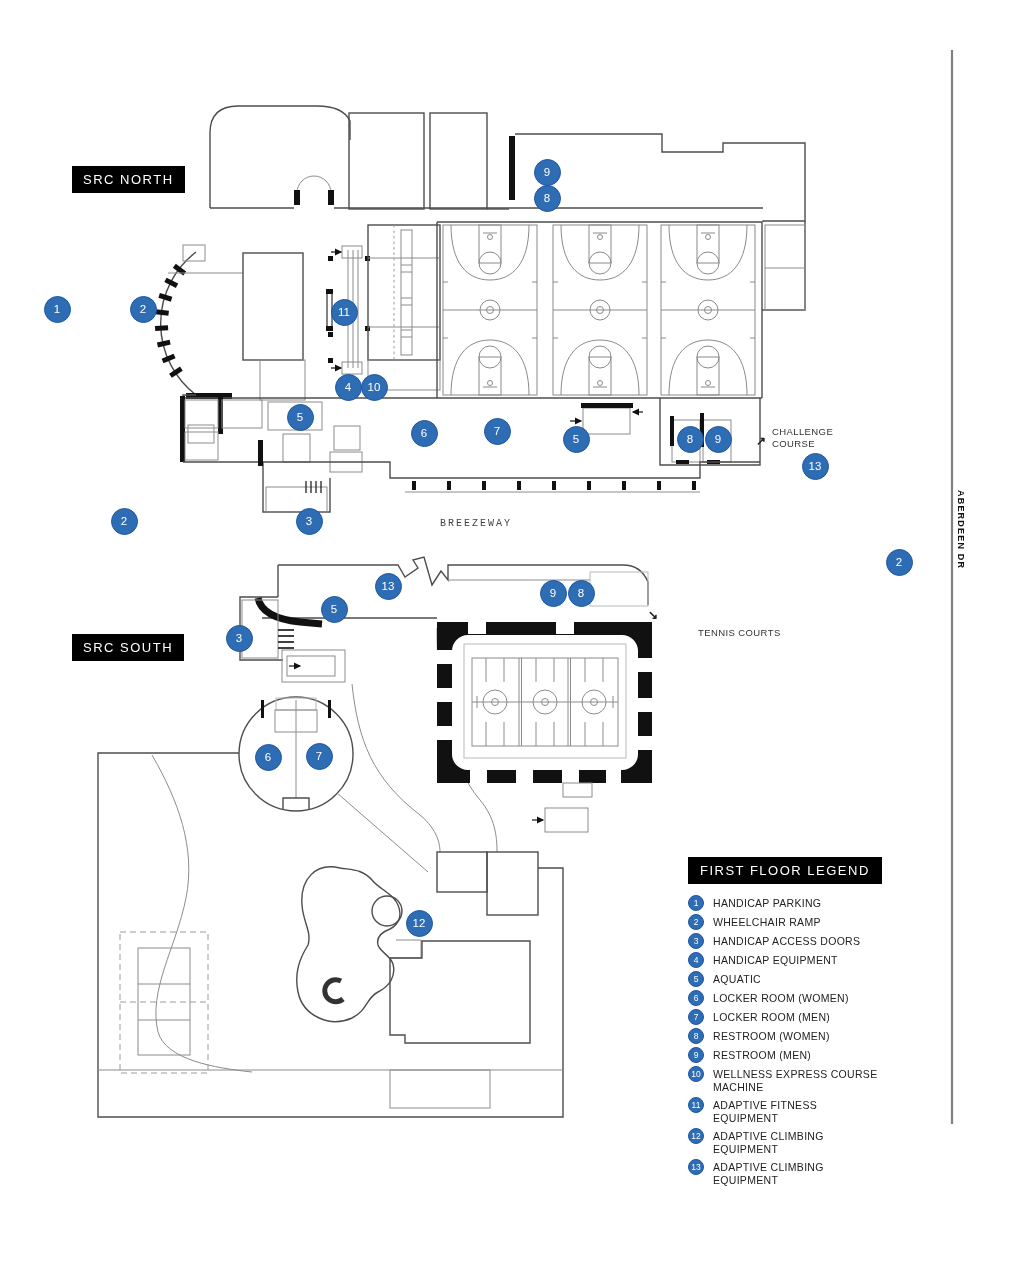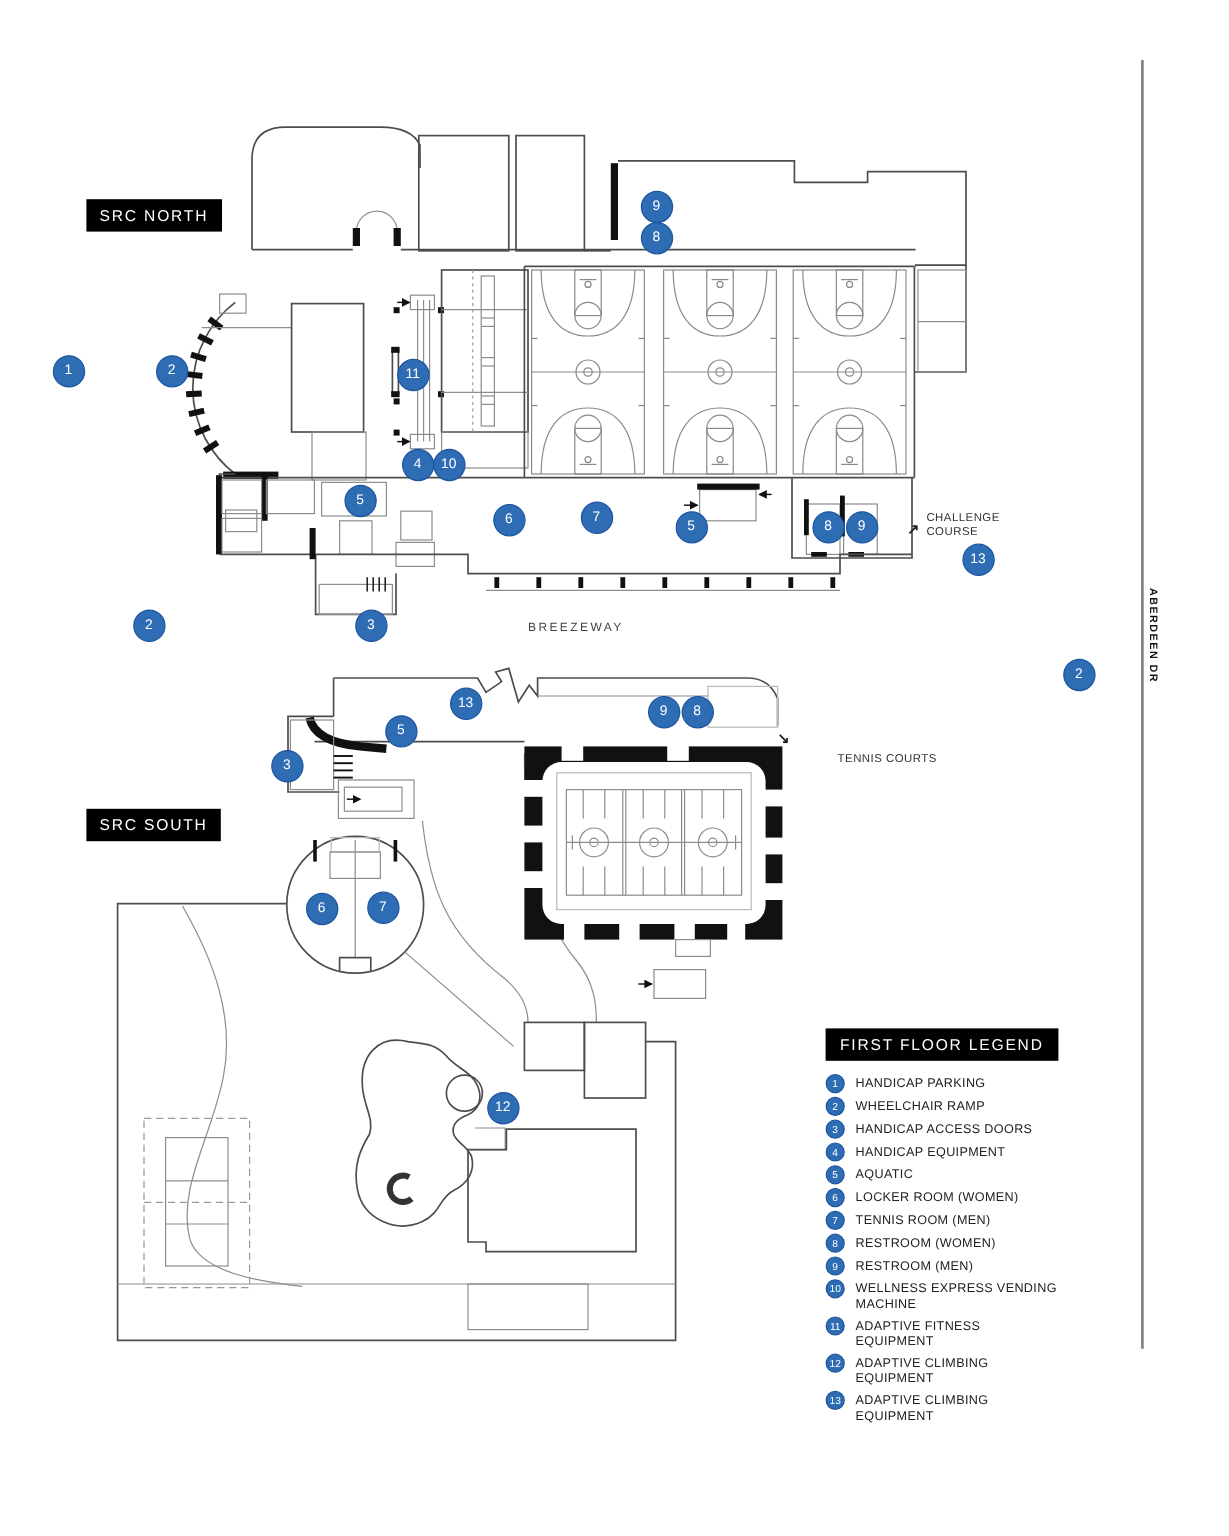--- a/index.html
+++ b/index.html
@@ -18,21 +18,21 @@
   .blackbox{position:absolute;background:var(--label-bg,#000);color:var(--label-text,#fff);
     font-size:13px;letter-spacing:1.5px;padding:6px 11px;white-space:nowrap;}
   
   .map-marker{position:absolute;width:27px;height:27px;border-radius:50%;
     background:var(--marker-fill,#2e6db4);border:1.5px solid var(--marker-ring,#1d55a2);
     color:var(--marker-text,#fff);font-size:11.5px;display:flex;align-items:center;justify-content:center;
     box-sizing:border-box;z-index:5;}
   
   .annot{position:absolute;color:#333;font-size:9.5px;letter-spacing:.4px;}
   .arrow-glyph{position:absolute;color:#222;font-size:12px;font-weight:bold;}
-  #breezeway-label{position:absolute;color:#444;font-size:10px;letter-spacing:2px;}
+  #breezeway-label{position:absolute;color:#444;font-size:10px;letter-spacing:2px;font-family:Liberation Mono, monospace;}
   #aberdeen-label{position:absolute;color:#111;font-size:9px;font-weight:bold;letter-spacing:1.2px;
     writing-mode:vertical-rl;}
   
   #legend{position:absolute;left:688px;top:857px;width:210px;}
   #legend-title{display:inline-block;background:var(--label-bg,#000);color:var(--label-text,#fff);
     font-size:13px;letter-spacing:1.5px;padding:6px 12px;}
   #legend-items{margin-top:11px;display:flex;flex-direction:column;gap:3px;}
   .legend-row{display:flex;align-items:flex-start;}
   .legend-dot{flex:0 0 16px;width:16px;height:16px;border-radius:50%;
     background:var(--marker-fill,#2e6db4);border:1px solid var(--marker-ring,#1d55a2);
@@ -307,21 +307,21 @@
     <path d="M341,981 A11,11 0 1 0 343,999" fill="none" stroke="#333" stroke-width="5"></path>
     <path class="w0" d="M396,940 H421 V958 H390"></path>
 
     <path class="w1" d="M390,958 V1035 H405 V1043 H530 V941 H422 V958 Z"></path>
   </g>
 
   <line x1="952" y1="50" x2="952" y2="1124" stroke="#808080" stroke-width="2.2"></line>
 </svg>
 
 <div class="blackbox" style="left:72px;top:166px;">SRC NORTH</div>
-<div class="blackbox" style="left:72px;top:634px;margin-top:40px;">SRC SOUTH</div>
+<div class="blackbox" style="left:72px;top:634px;">SRC SOUTH</div>
 <div id="breezeway-label" style="left:440px;top:518px;">BREEZEWAY</div>
 <span class="arrow-glyph" style="left:756px;top:434px;">↗</span>
 <div class="annot" style="left:772px;top:426px;width:68px;line-height:11.5px;">CHALLENGE COURSE</div>
 <span class="arrow-glyph" style="left:648px;top:608px;">↘</span>
 <div class="annot" style="left:662px;top:627px;white-space:nowrap;margin-left:36px;">TENNIS COURTS</div>
 <div id="aberdeen-label" style="left:956px;top:490px;">ABERDEEN DR</div>
 
 <div id="markers">
     <div class="map-marker" style="left: 43.5px; top: 295.5px;">1</div>
     <div class="map-marker" style="left: 129.5px; top: 295.5px;">2</div>
@@ -372,33 +372,33 @@
       <div class="legend-row">
         <span class="legend-dot">5</span>
         <span class="legend-label">AQUATIC</span>
       </div>
       <div class="legend-row">
         <span class="legend-dot">6</span>
         <span class="legend-label">LOCKER ROOM (WOMEN)</span>
       </div>
       <div class="legend-row">
         <span class="legend-dot">7</span>
-        <span class="legend-label">TENNIS ROOM (MEN)</span>
+        <span class="legend-label">LOCKER ROOM (MEN)</span>
       </div>
       <div class="legend-row">
         <span class="legend-dot">8</span>
         <span class="legend-label">RESTROOM (WOMEN)</span>
       </div>
       <div class="legend-row">
         <span class="legend-dot">9</span>
         <span class="legend-label">RESTROOM (MEN)</span>
       </div>
       <div class="legend-row">
         <span class="legend-dot">10</span>
-        <span class="legend-label">WELLNESS EXPRESS VENDING MACHINE</span>
+        <span class="legend-label">WELLNESS EXPRESS COURSE MACHINE</span>
       </div>
       <div class="legend-row">
         <span class="legend-dot">11</span>
         <span class="legend-label">ADAPTIVE FITNESS EQUIPMENT</span>
       </div>
       <div class="legend-row">
         <span class="legend-dot">12</span>
         <span class="legend-label">ADAPTIVE CLIMBING EQUIPMENT</span>
       </div>
       <div class="legend-row">

